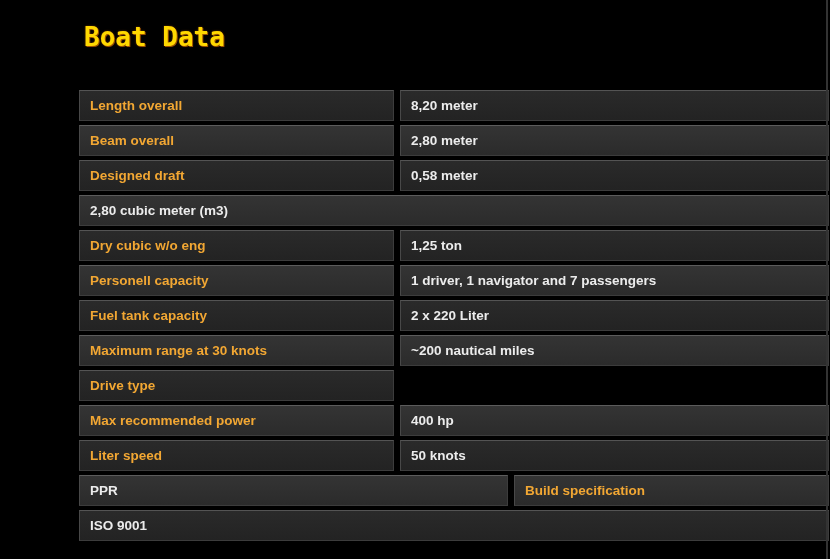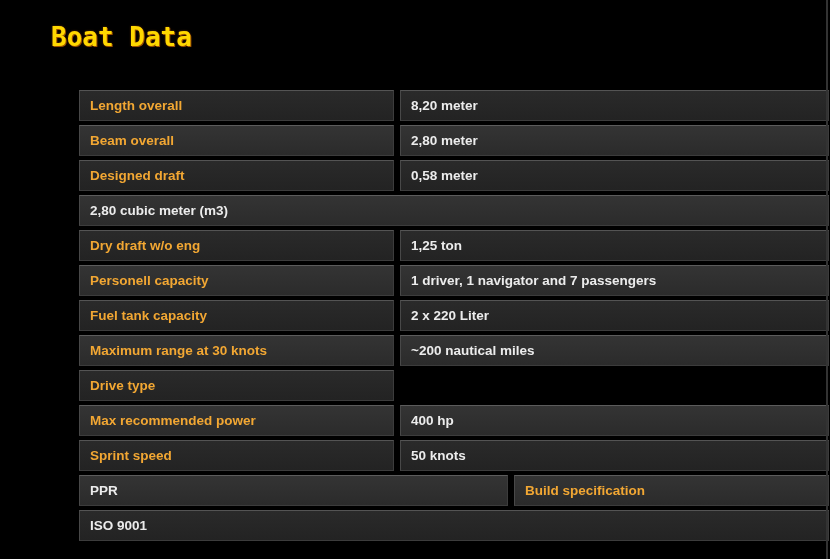--- a/index.html
+++ b/index.html
@@ -10,21 +10,21 @@
   .stage {
     position: relative;
     width: 830px;
     height: 559px;
     background: #000;
     overflow: hidden;
     font-family: "Liberation Sans", sans-serif;
   }
   .page-title {
     position: absolute;
-    left: 51px;
+    left: 84px;
     top: 22px;
     margin: 0;
     font-family: "DejaVu Sans Mono", monospace;
     font-weight: bold;
     font-size: 26px;
     letter-spacing: 0px;
     color: var(--title-color, #ffd800);
     text-shadow: 1px 1px 0 #9c5000, 0 0 2px #7a3c00;
     transform: scaleY(1.02);
   }
@@ -97,21 +97,21 @@
   <div class="row">
     <div class="cell label">Designed draft</div>
     <div class="cell value">0,58 meter</div>
   </div>
 
   <div class="row">
     <div class="cell value">2,80 cubic meter (m3)</div>
   </div>
 
   <div class="row">
-    <div class="cell label">Dry draft w/o eng</div>
+    <div class="cell label">Dry cubic w/o eng</div>
     <div class="cell value">1,25 ton</div>
   </div>
 
   <div class="row">
     <div class="cell label">Personell capacity</div>
     <div class="cell value">1 driver, 1 navigator and 7 passengers</div>
   </div>
 
   <div class="row">
     <div class="cell label">Fuel tank capacity</div>
@@ -126,21 +126,21 @@
   <div class="row">
     <div class="cell label">Drive type</div>
   </div>
 
   <div class="row">
     <div class="cell label">Max recommended power</div>
     <div class="cell value">400 hp</div>
   </div>
 
   <div class="row">
-    <div class="cell label">Sprint speed</div>
+    <div class="cell label">Liter speed</div>
     <div class="cell value">50 knots</div>
   </div>
 
   <div class="row">
     <div class="cell value">PPR</div>
     <div class="cell label">Build specification</div>
   </div>
 
   <div class="row">
     <div class="cell value">ISO 9001</div>

